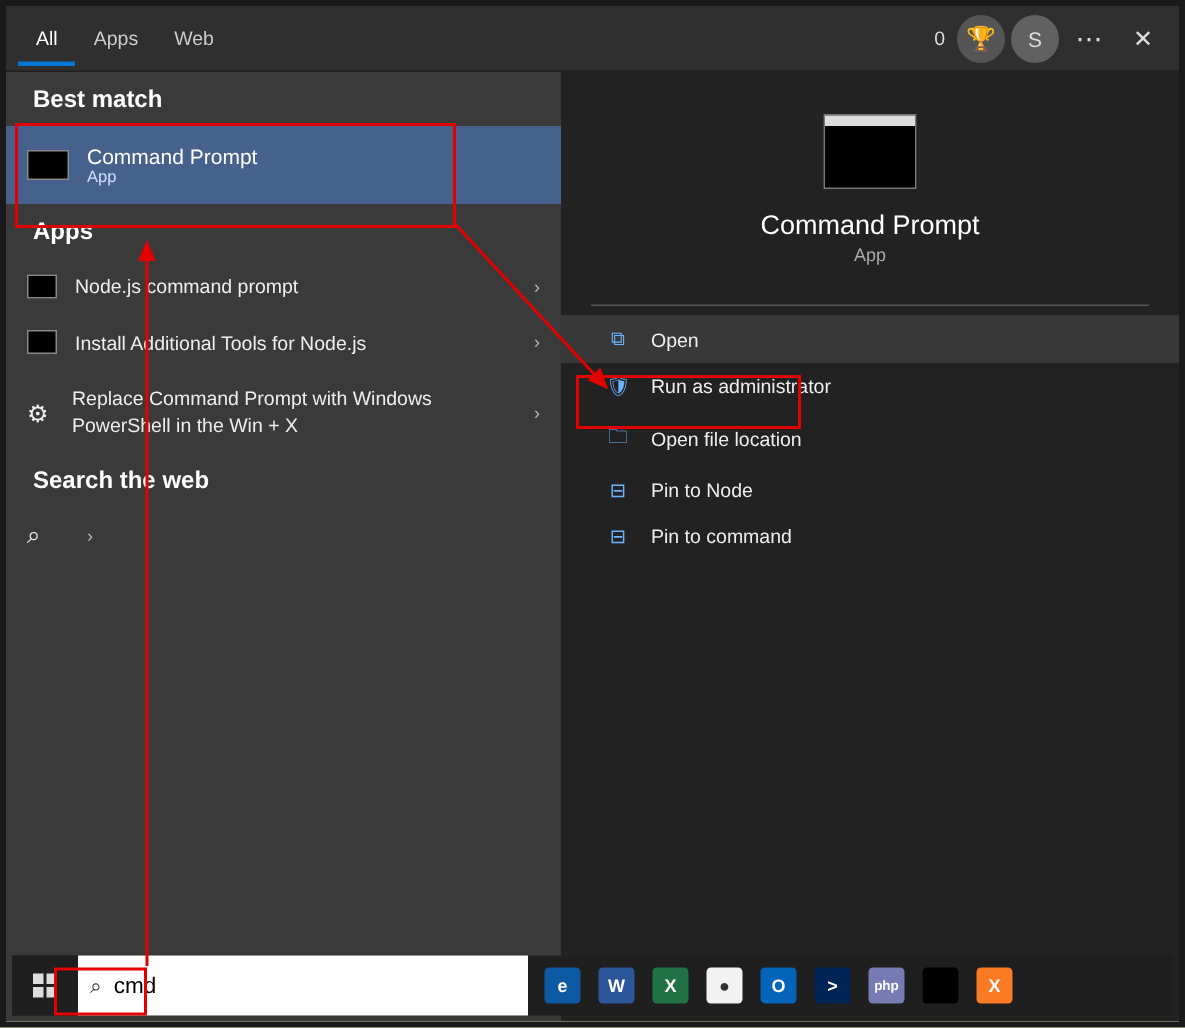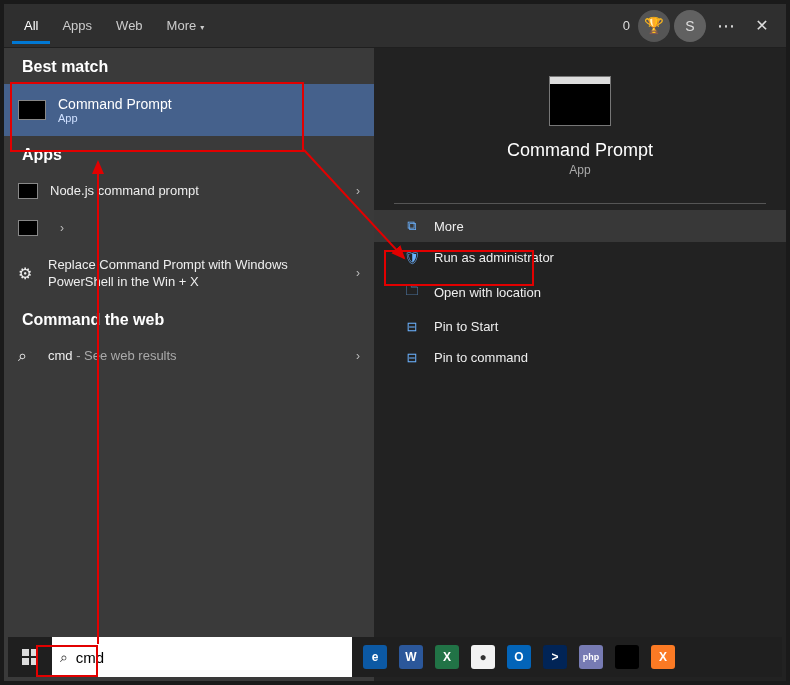--- a/index.html
+++ b/index.html
@@ -64,23 +64,20 @@
 </style>
 </head>
 <body>
 
 <div class="window">
 
   <div class="topbar">
     <div class="tab active">All</div>
     <div class="tab">Apps</div>
     <div class="tab">Web</div>
-    <div class="tab">
-      <span>More</span><span class="more-chevron">▾</span>
-    </div>
     <div class="topbar-spacer"></div>
     <span class="badge-count">0</span>
     <div class="trophy">🏆</div>
     <div class="avatar">S</div>
     <div class="dots">⋯</div>
     <div class="close-x">✕</div>
   </div>
 
   <div class="body">
     <div class="left">
@@ -94,62 +91,60 @@
       </div>
 
       <div class="section-label">Apps</div>
       <div class="list-item">
         <div class="li-icon"></div>
         <div class="li-label">Node.js command prompt</div>
         <div class="chevron">›</div>
       </div>
       <div class="list-item">
         <div class="li-icon"></div>
+        <div class="li-label">Install Additional Tools for Node.js</div>
         <div class="chevron">›</div>
       </div>
 
       <div class="list-item">
         <div class="li-icon settings">⚙</div>
         <div class="li-label">Replace Command Prompt with Windows PowerShell in the Win + X</div>
         <div class="chevron">›</div>
       </div>
 
-      <div class="section-label">Command the web</div>
+      <div class="section-label">Search the web</div>
       <div class="list-item">
         <div class="li-icon search">⌕</div>
-        <div class="li-label">
-          <span>cmd</span><span class="li-sub"> - See web results</span>
-        </div>
         <div class="chevron">›</div>
       </div>
     </div>
 
     <div class="right">
       <div class="preview">
         <div class="preview-thumb"></div>
         <div class="preview-title">Command Prompt</div>
         <div class="preview-sub">App</div>
       </div>
       <div class="right-sep"></div>
 
       <div class="action first">
         <div class="action-icon">⧉</div>
-        <div>More</div>
+        <div>Open</div>
       </div>
       <div class="action">
         <div class="action-icon">🛡</div>
         <div>Run as administrator</div>
       </div>
       <div class="action">
         <div class="action-icon">🗀</div>
-        <div>Open with location</div>
+        <div>Open file location</div>
       </div>
       <div class="action">
         <div class="action-icon">⊟</div>
-        <div>Pin to Start</div>
+        <div>Pin to Node</div>
       </div>
       <div class="action">
         <div class="action-icon">⊟</div>
         <div>Pin to command</div>
       </div>
     </div>
   </div>
 
   <div class="bottombar">
     <div class="start-btn">

